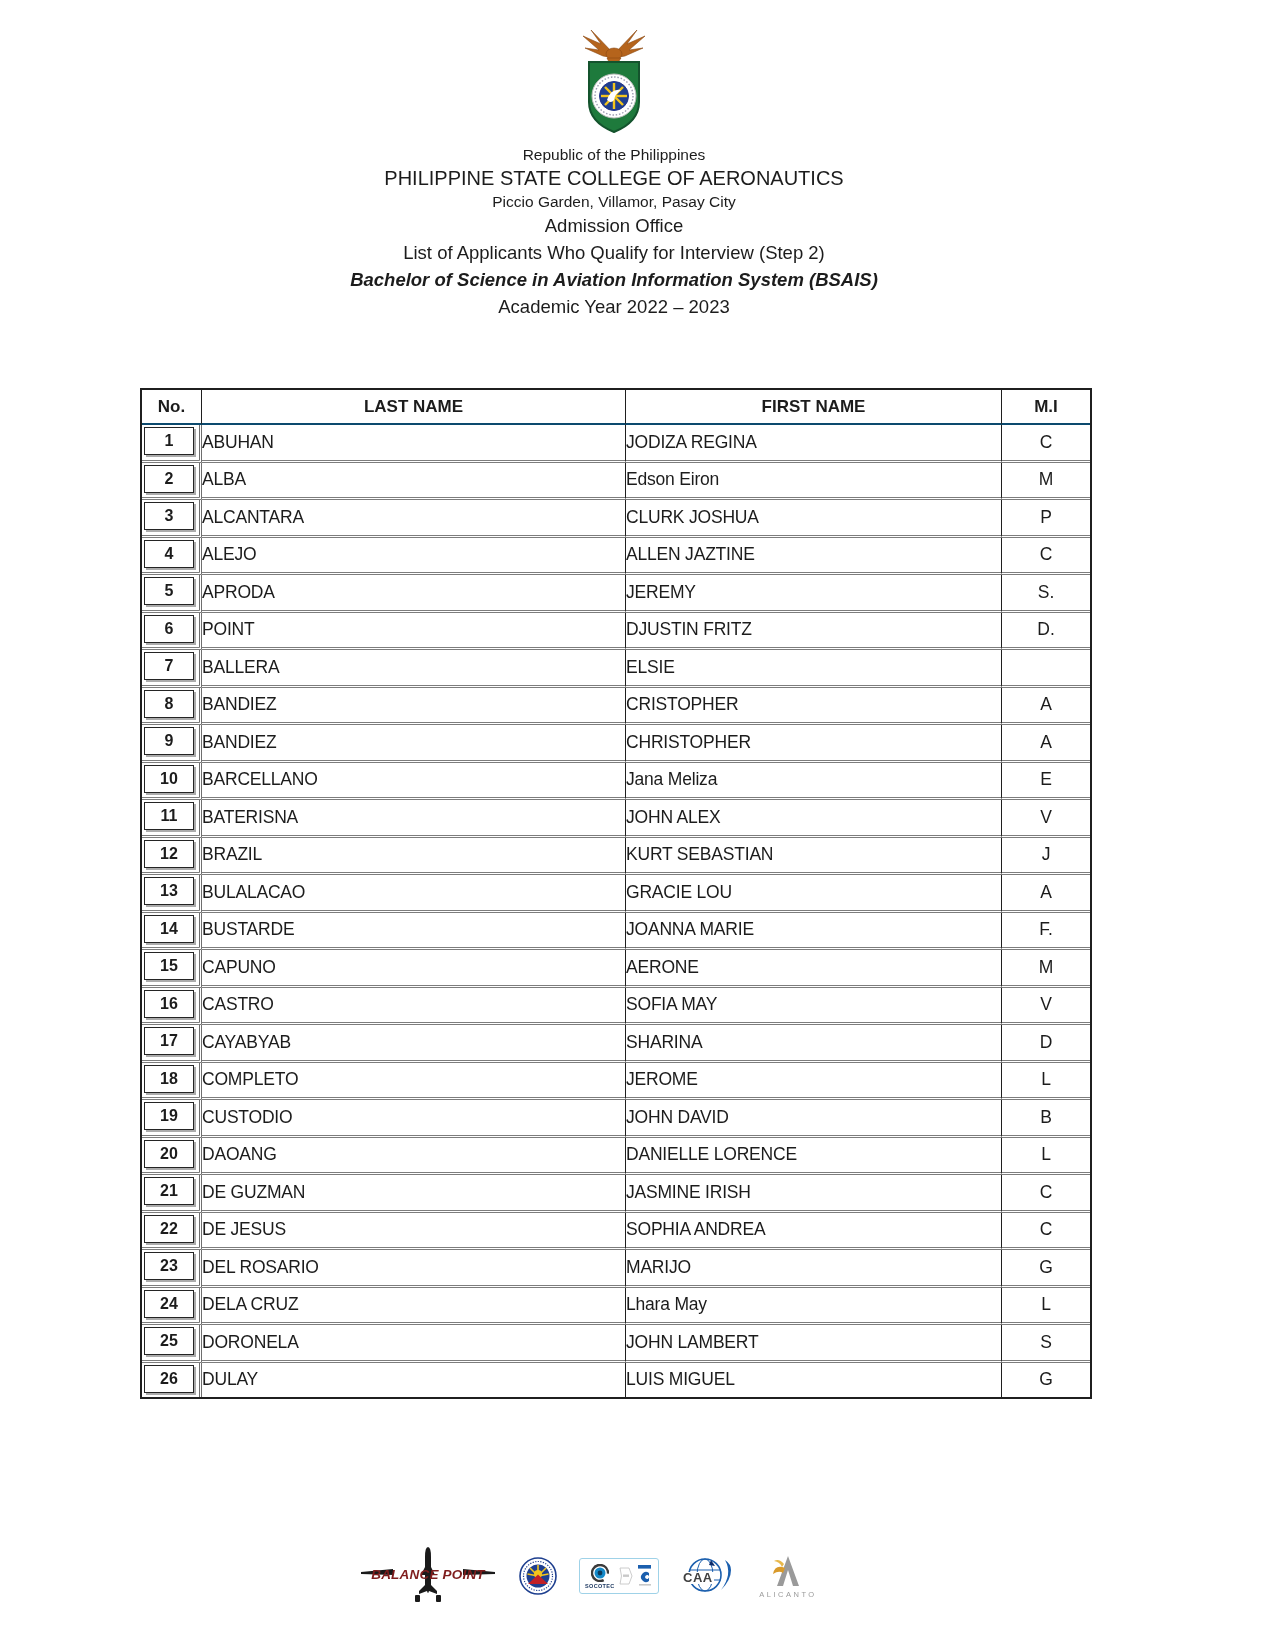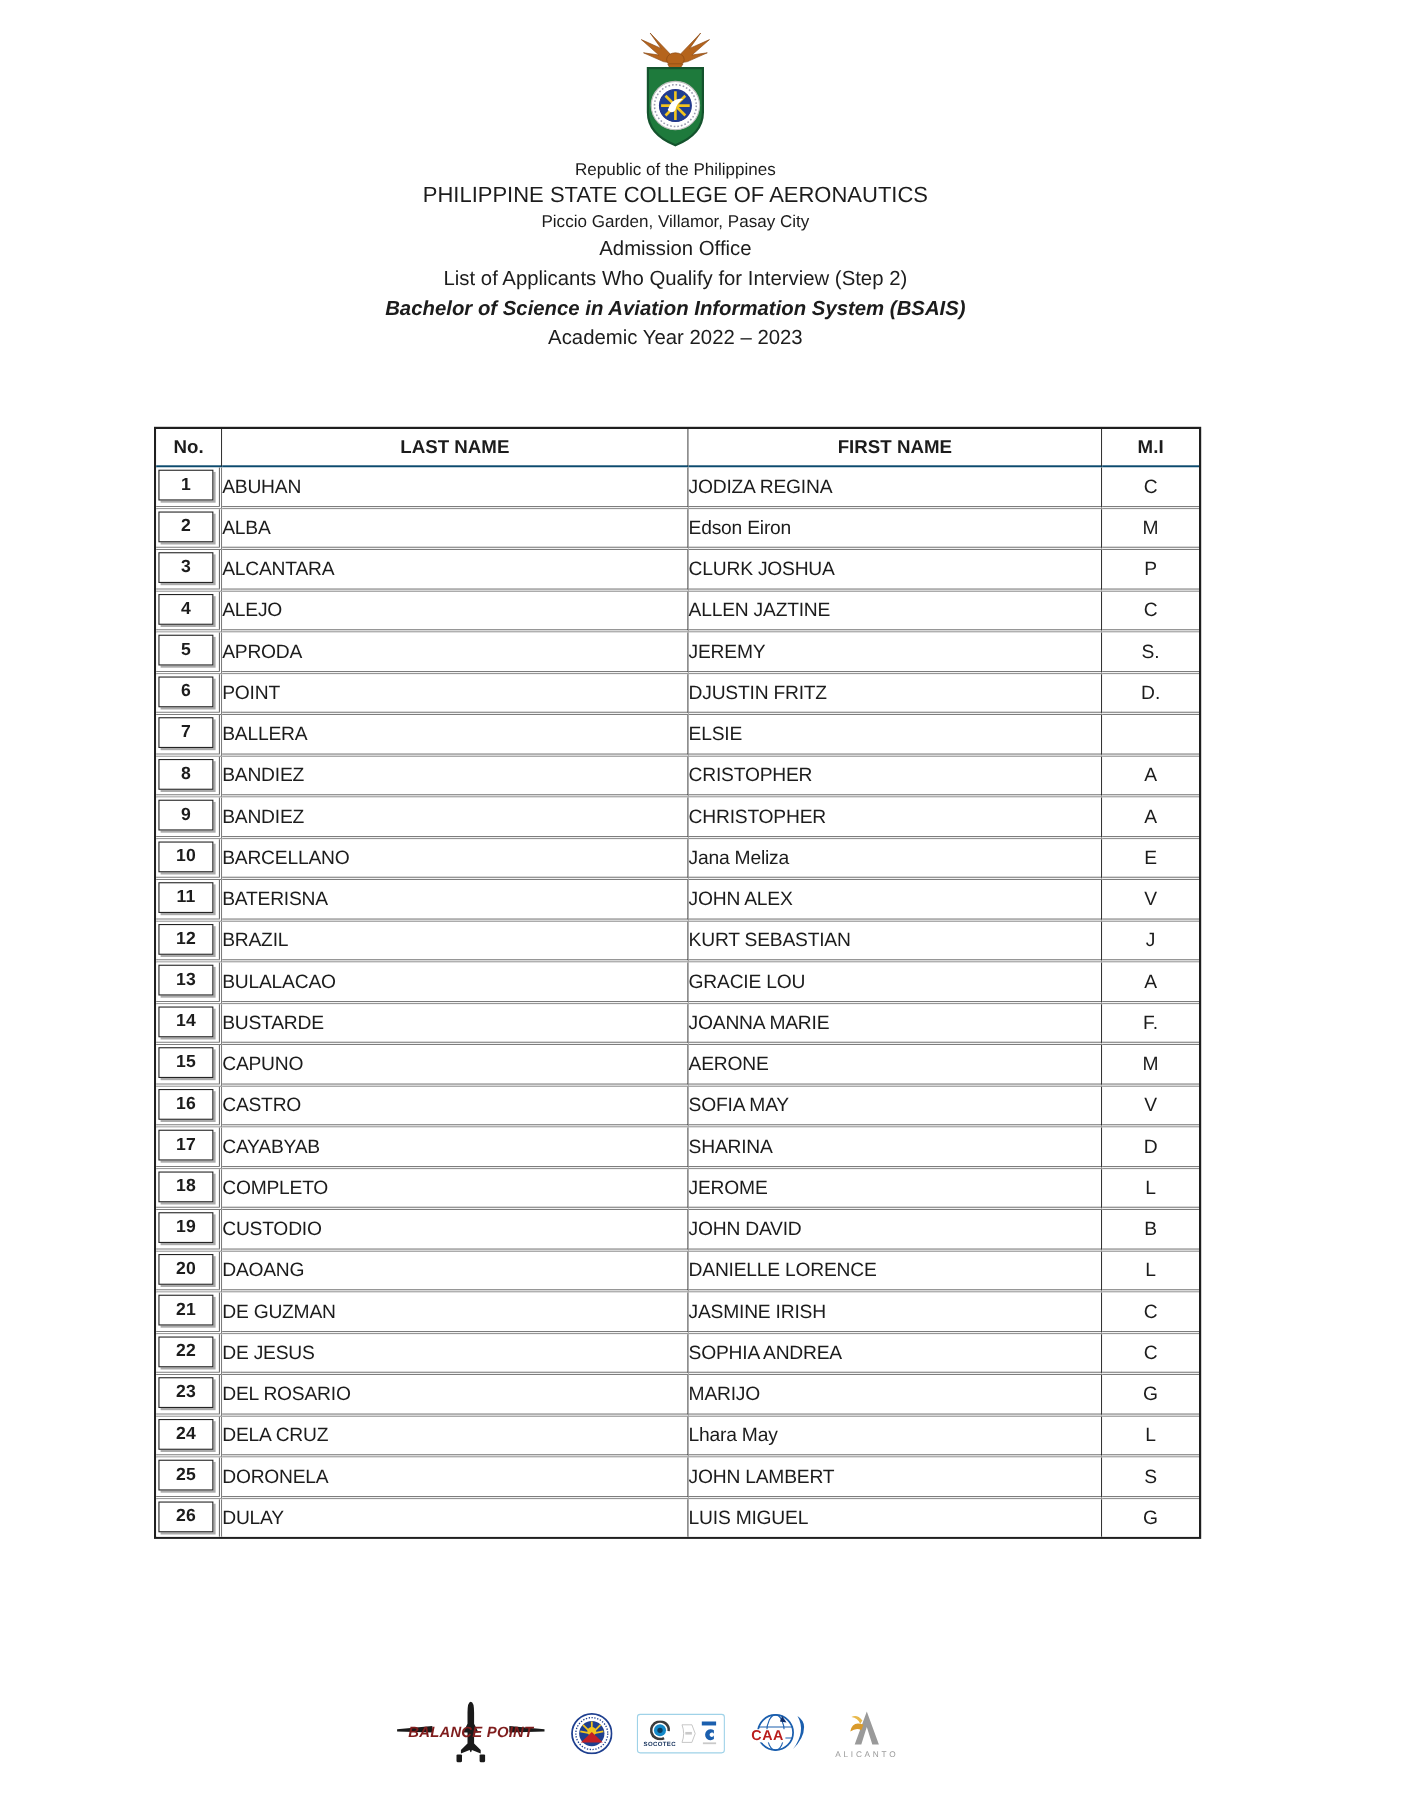--- a/index.html
+++ b/index.html
@@ -58,21 +58,21 @@
     font-size:13.5px;font-weight:bold;font-style:italic;color:#7f1d1d;letter-spacing:0.2px;white-space:nowrap;
   }
   .socotec-box{
     box-sizing:border-box;width:80px;height:36px;border:1px solid #9fd2e8;border-radius:3px;
     background:#fff;display:flex;align-items:center;justify-content:space-around;padding:2px 3px;
   }
   .socotec-left{display:flex;flex-direction:column;align-items:center;}
   .socotec-label{font-size:5.5px;font-weight:bold;color:#16325c;letter-spacing:0.3px;margin-top:1px;}
   .caa-wrap{position:relative;width:52px;height:40px;}
   .caa-text{
-    position:absolute;left:1px;top:16px;font-size:13px;font-weight:bold;color:#b91c1c;
+    position:absolute;left:1px;top:16px;font-size:13px;font-weight:bold;color:#404040;
     background:#fff;padding:0 1px;line-height:12px;letter-spacing:0.5px;
   }
   .alicanto-wrap{display:flex;flex-direction:column;align-items:center;width:66px;}
   .alicanto-label{font-size:7.5px;color:#9a9a9a;letter-spacing:2.5px;margin-top:2px;}
 </style>
 </head>
 <body>
 
 <div class="page">
 

